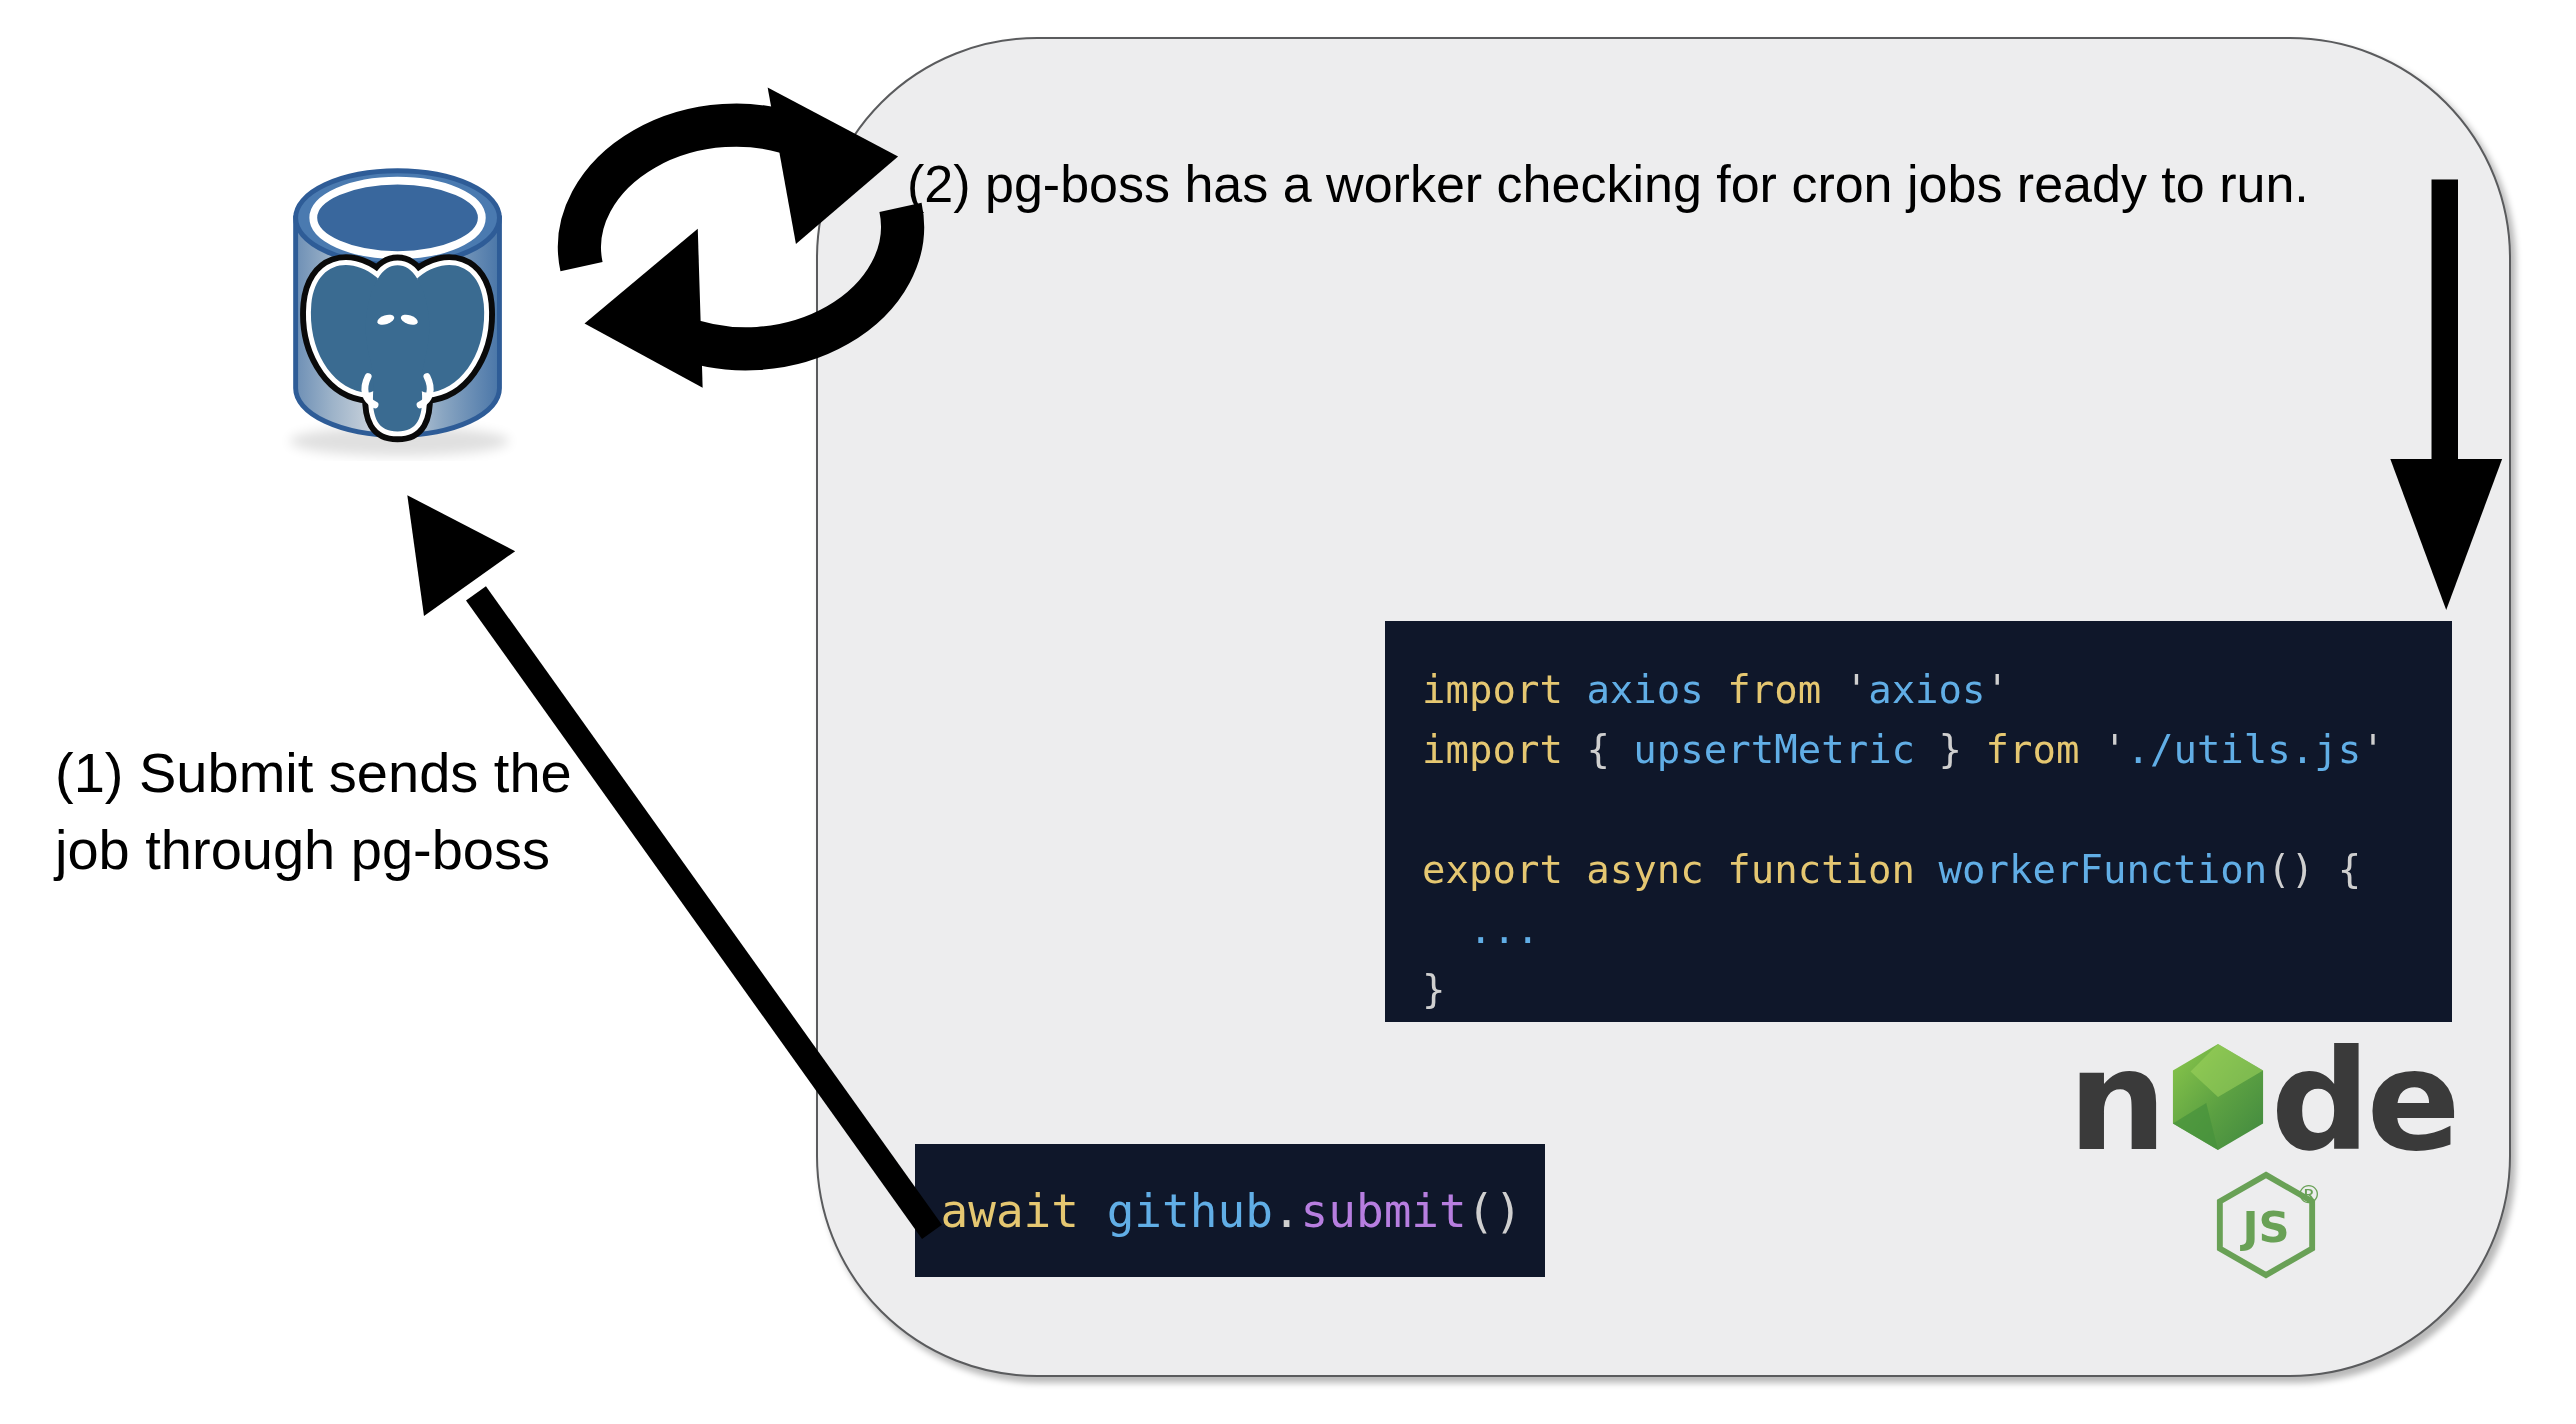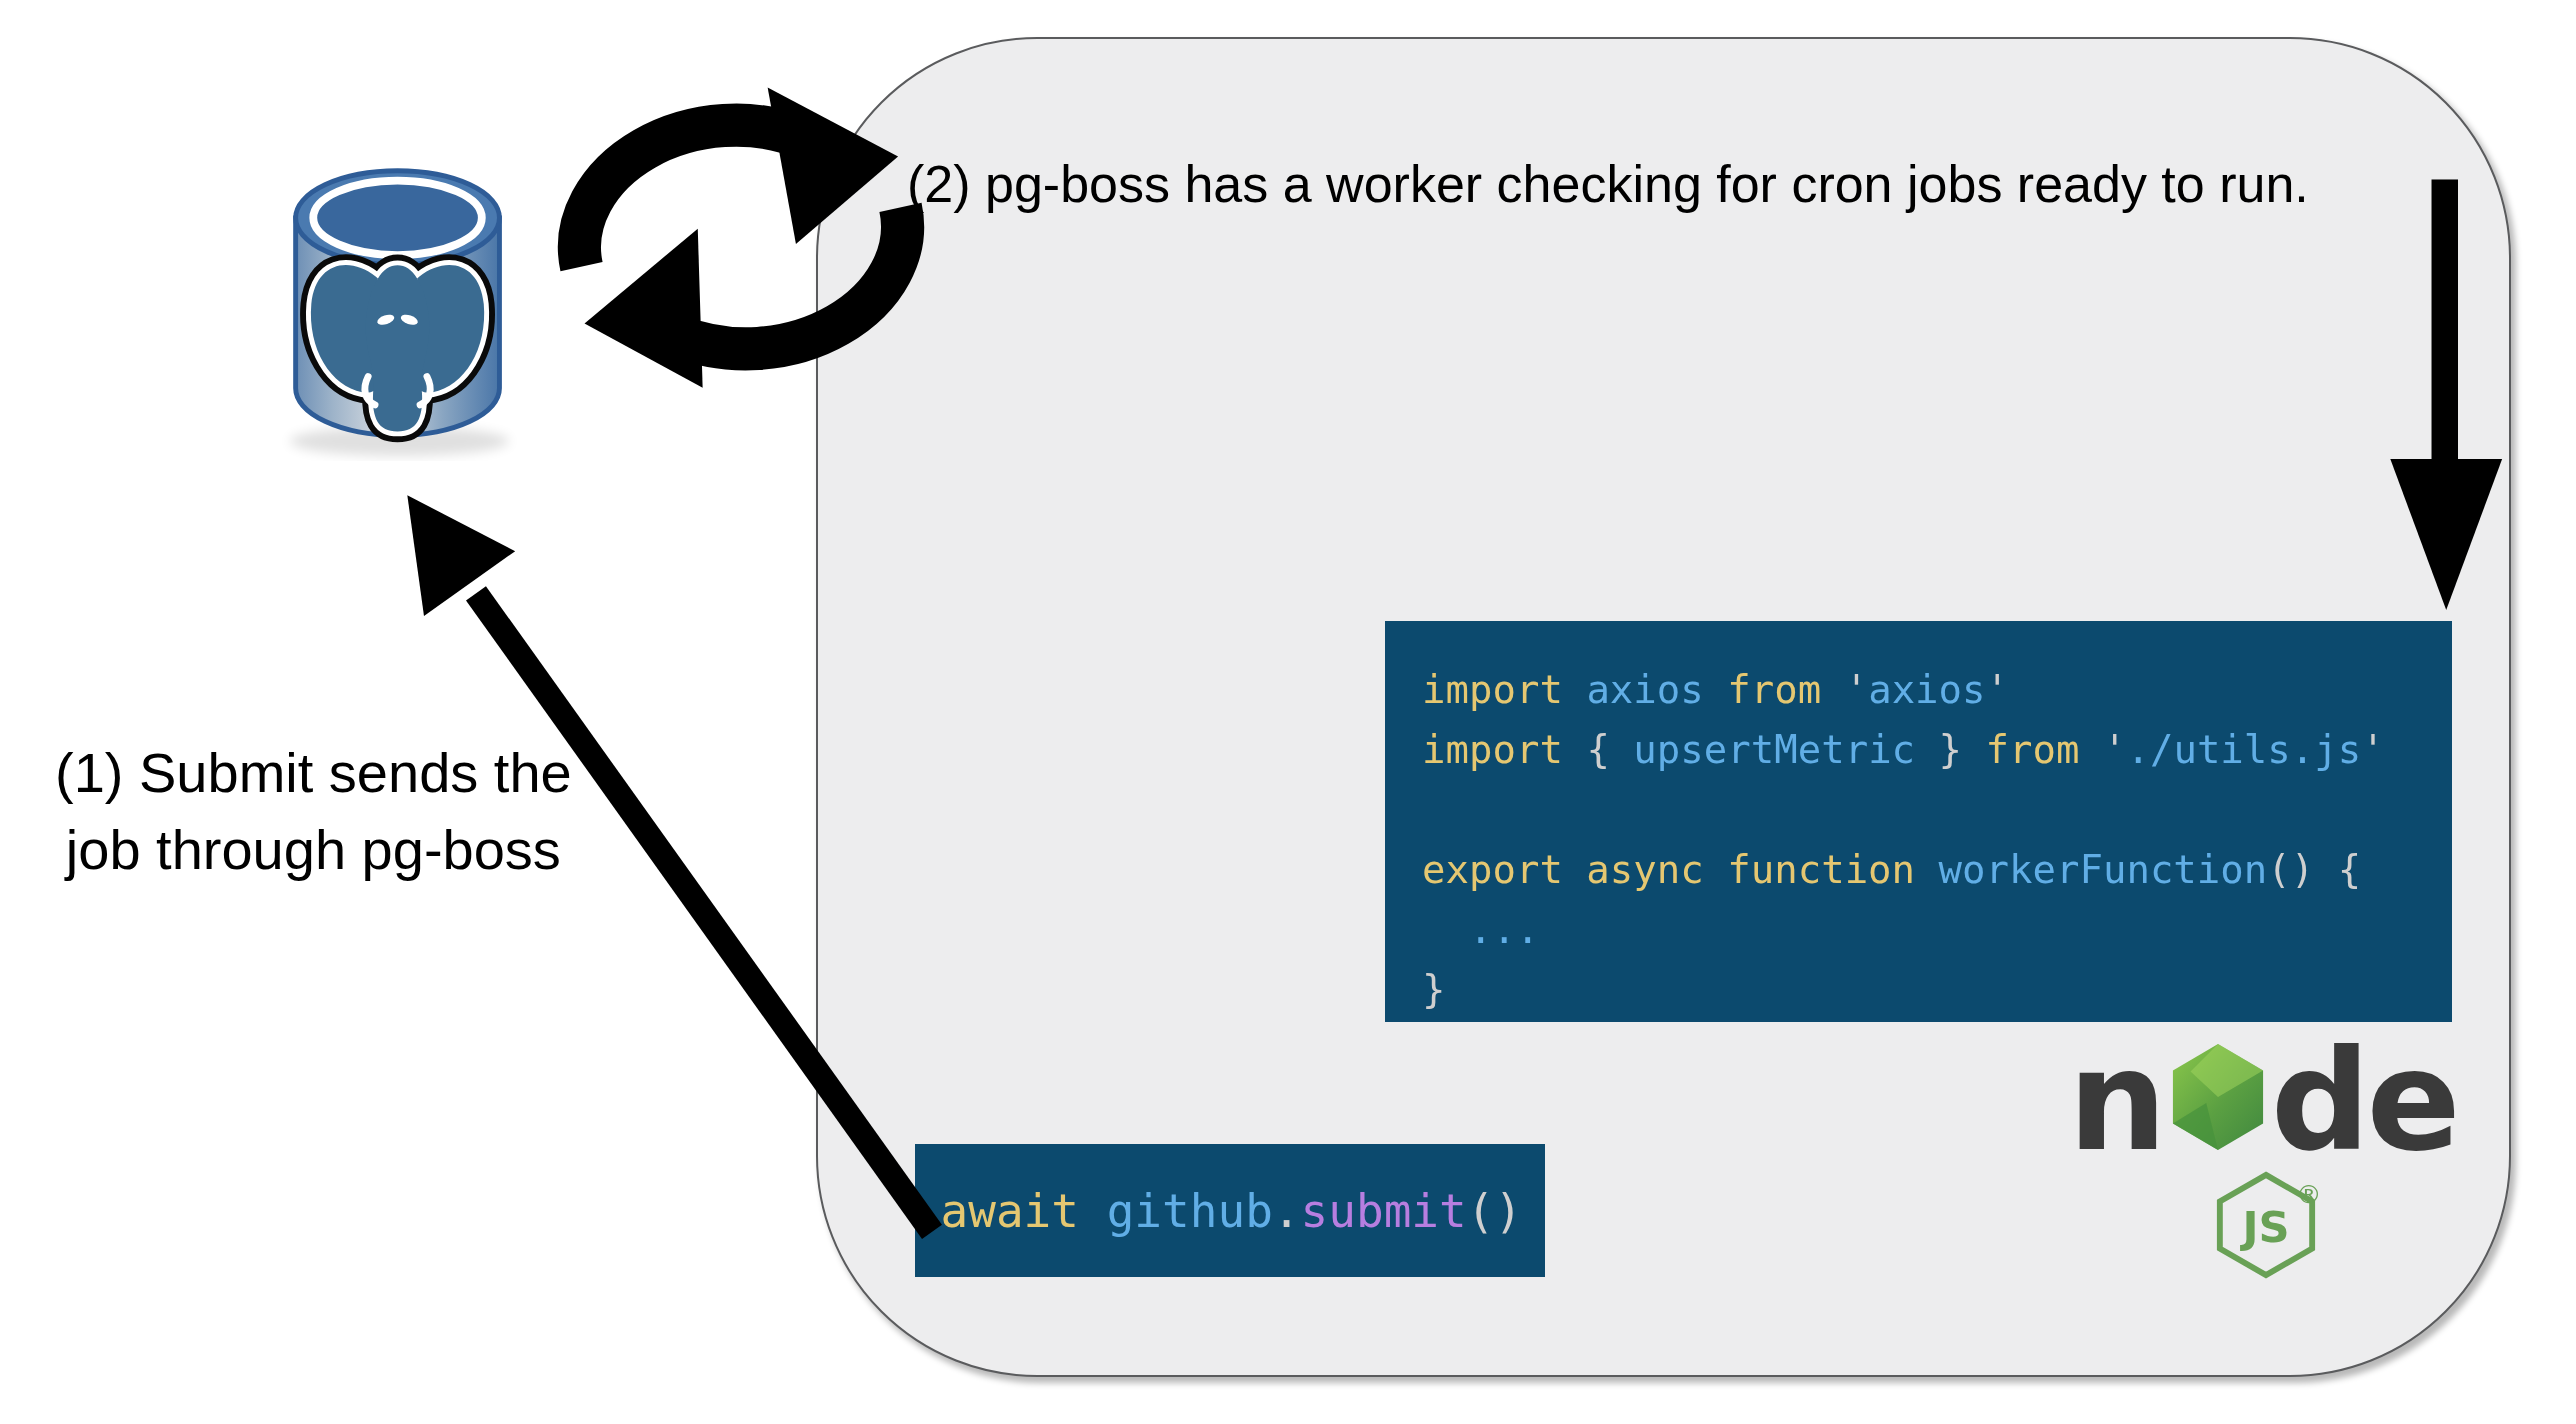--- a/index.html
+++ b/index.html
@@ -7,28 +7,28 @@
     position:relative;width:2576px;height:1424px;background:#ffffff;
     font-family:"Liberation Sans",sans-serif;overflow:hidden;
   }
   
   .runtime-rect{
     position:absolute;left:816px;top:37px;width:1695px;height:1340px;
     background:#ededee;border:2.9px solid #5a5b5d;border-radius:221px;
     box-shadow:4.9px 5.9px 6.9px rgba(0,0,0,0.28);
     box-sizing:border-box;
   }
-  .label{position:absolute;color:#000;text-align:center;}
+  .label{position:absolute;color:#000;}
   .step2{left:907px;top:153px;font-size:52px;line-height:63px;white-space:nowrap;}
   .step3{left:907px;top:453px;font-size:52px;line-height:69px;}
   .step1{left:55px;top:734px;font-size:56px;line-height:77px;}
 
   
   .codeblock{
-    position:absolute;background:#0c4a6e;color:#d8d8d8;
+    position:absolute;background:#0f172a;color:#d8d8d8;
     font-family:"DejaVu Sans Mono",monospace;
   }
   .worker-code{
     left:1385px;top:621px;width:1067px;height:401px;
     font-size:39px;line-height:60px;padding:39px 0 0 37px;box-sizing:border-box;
   }
   .submit-code{
     left:915px;top:1144px;width:630px;height:133px;
     font-size:46px;display:flex;align-items:center;padding-left:25.5px;box-sizing:border-box;
   }

